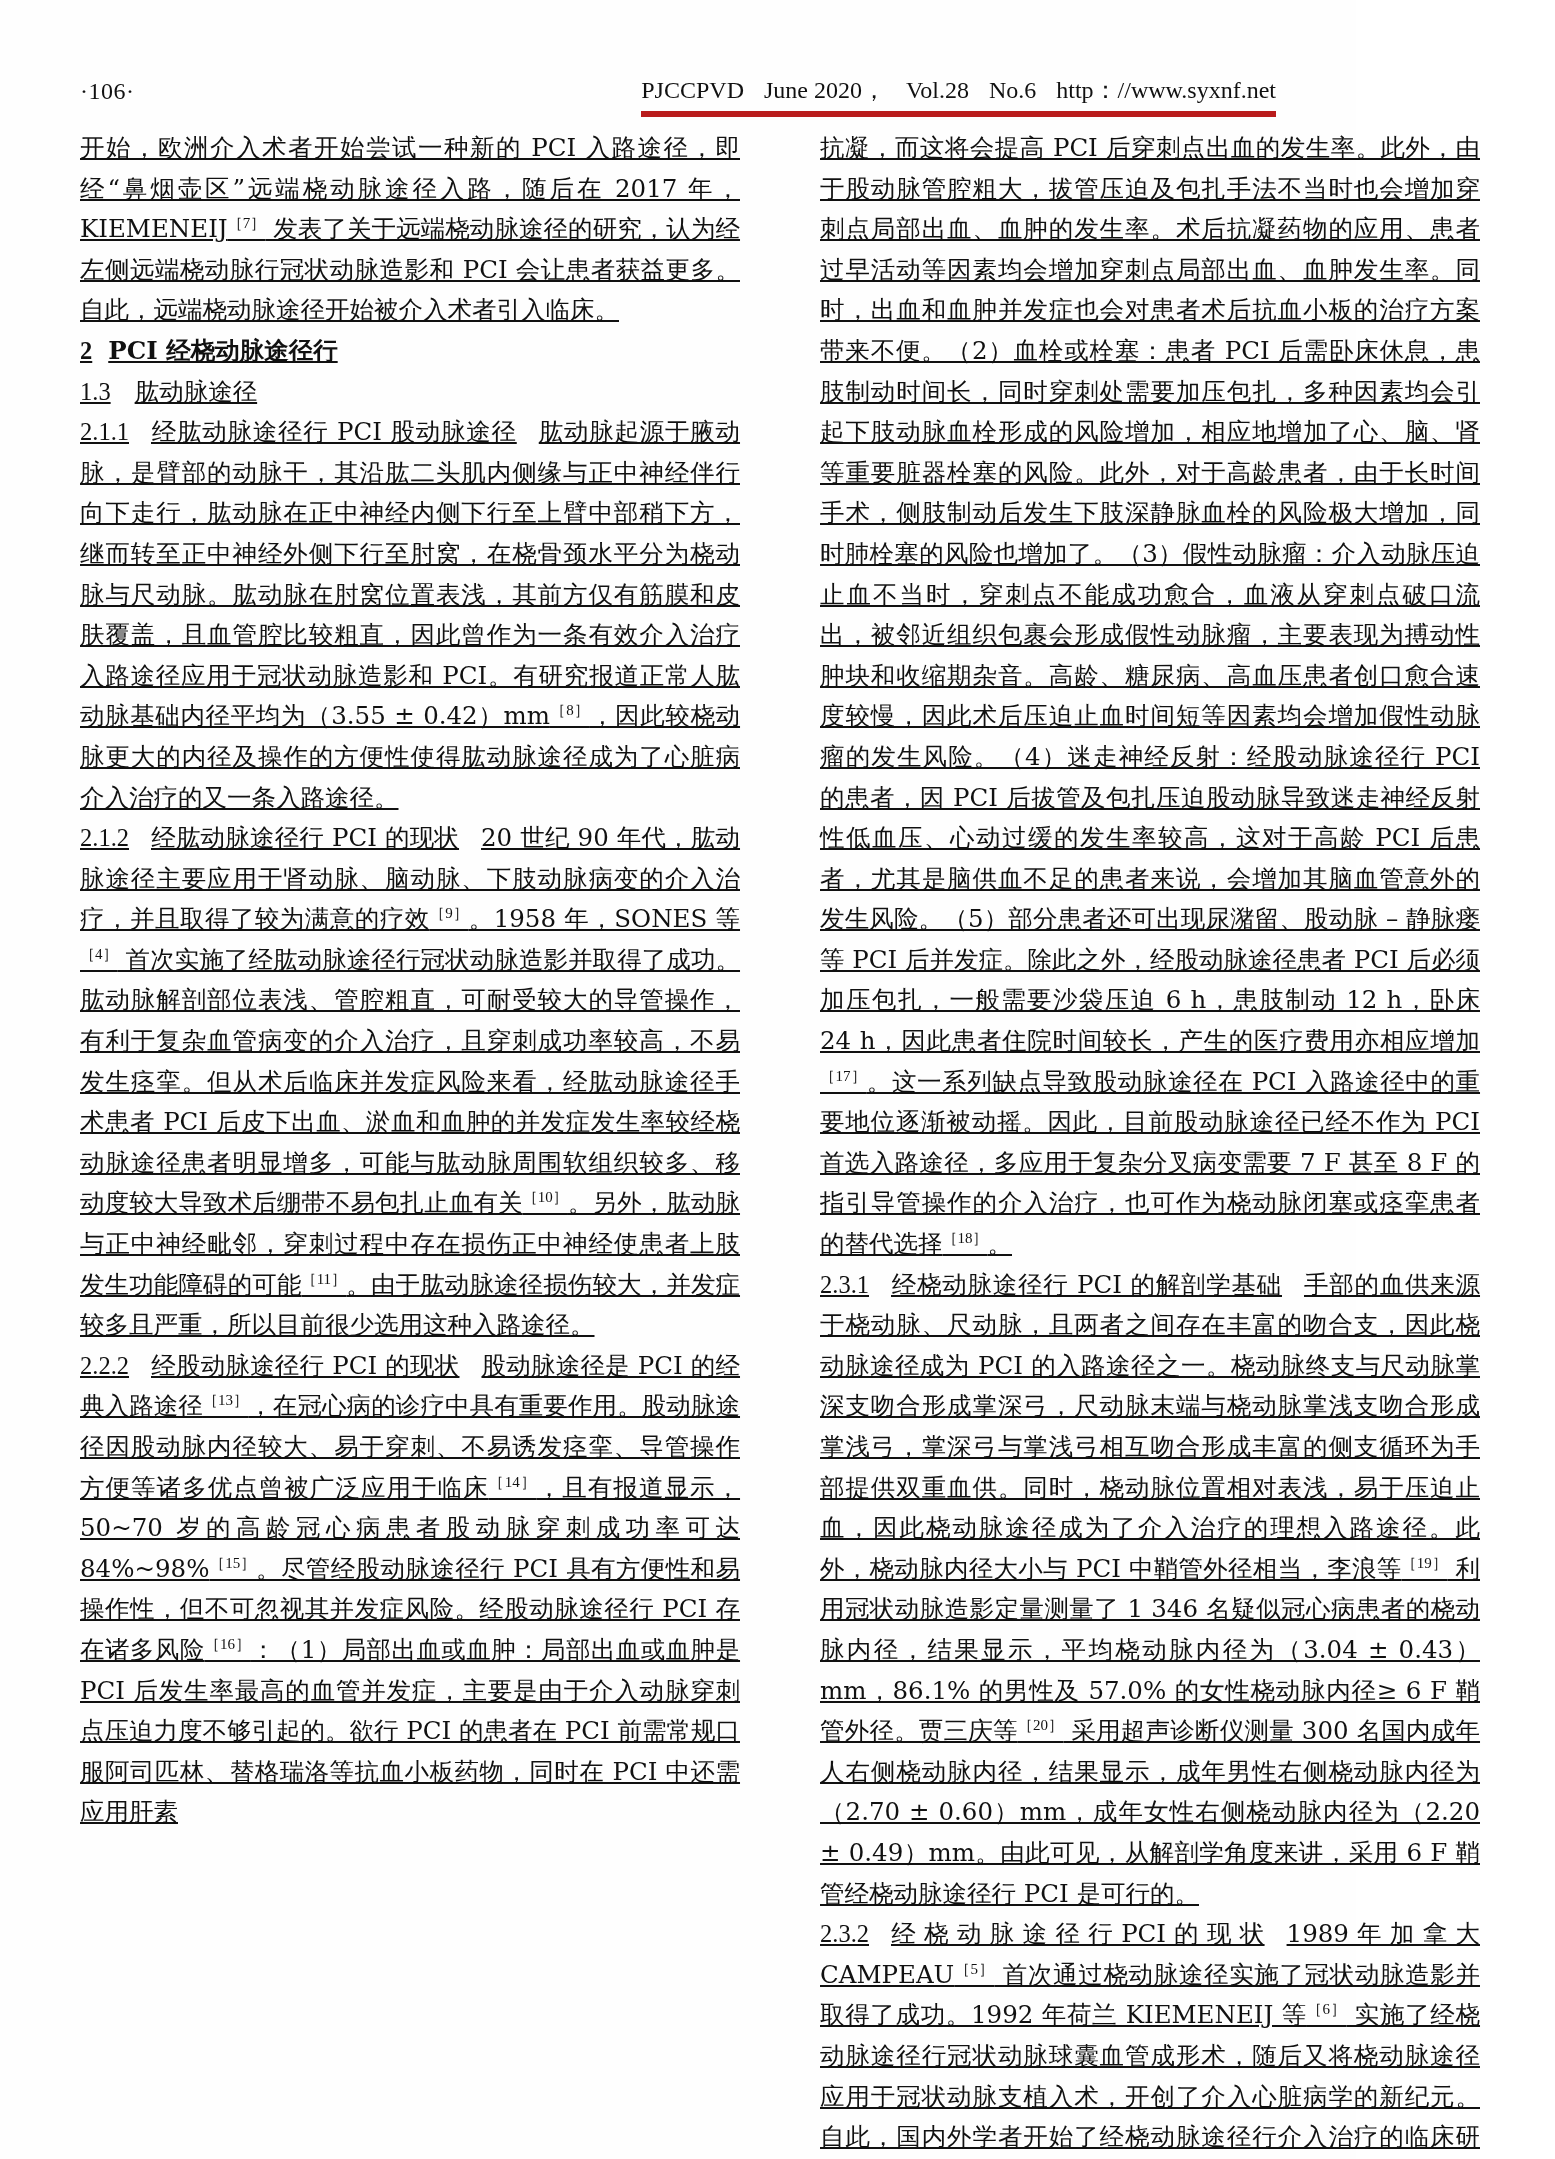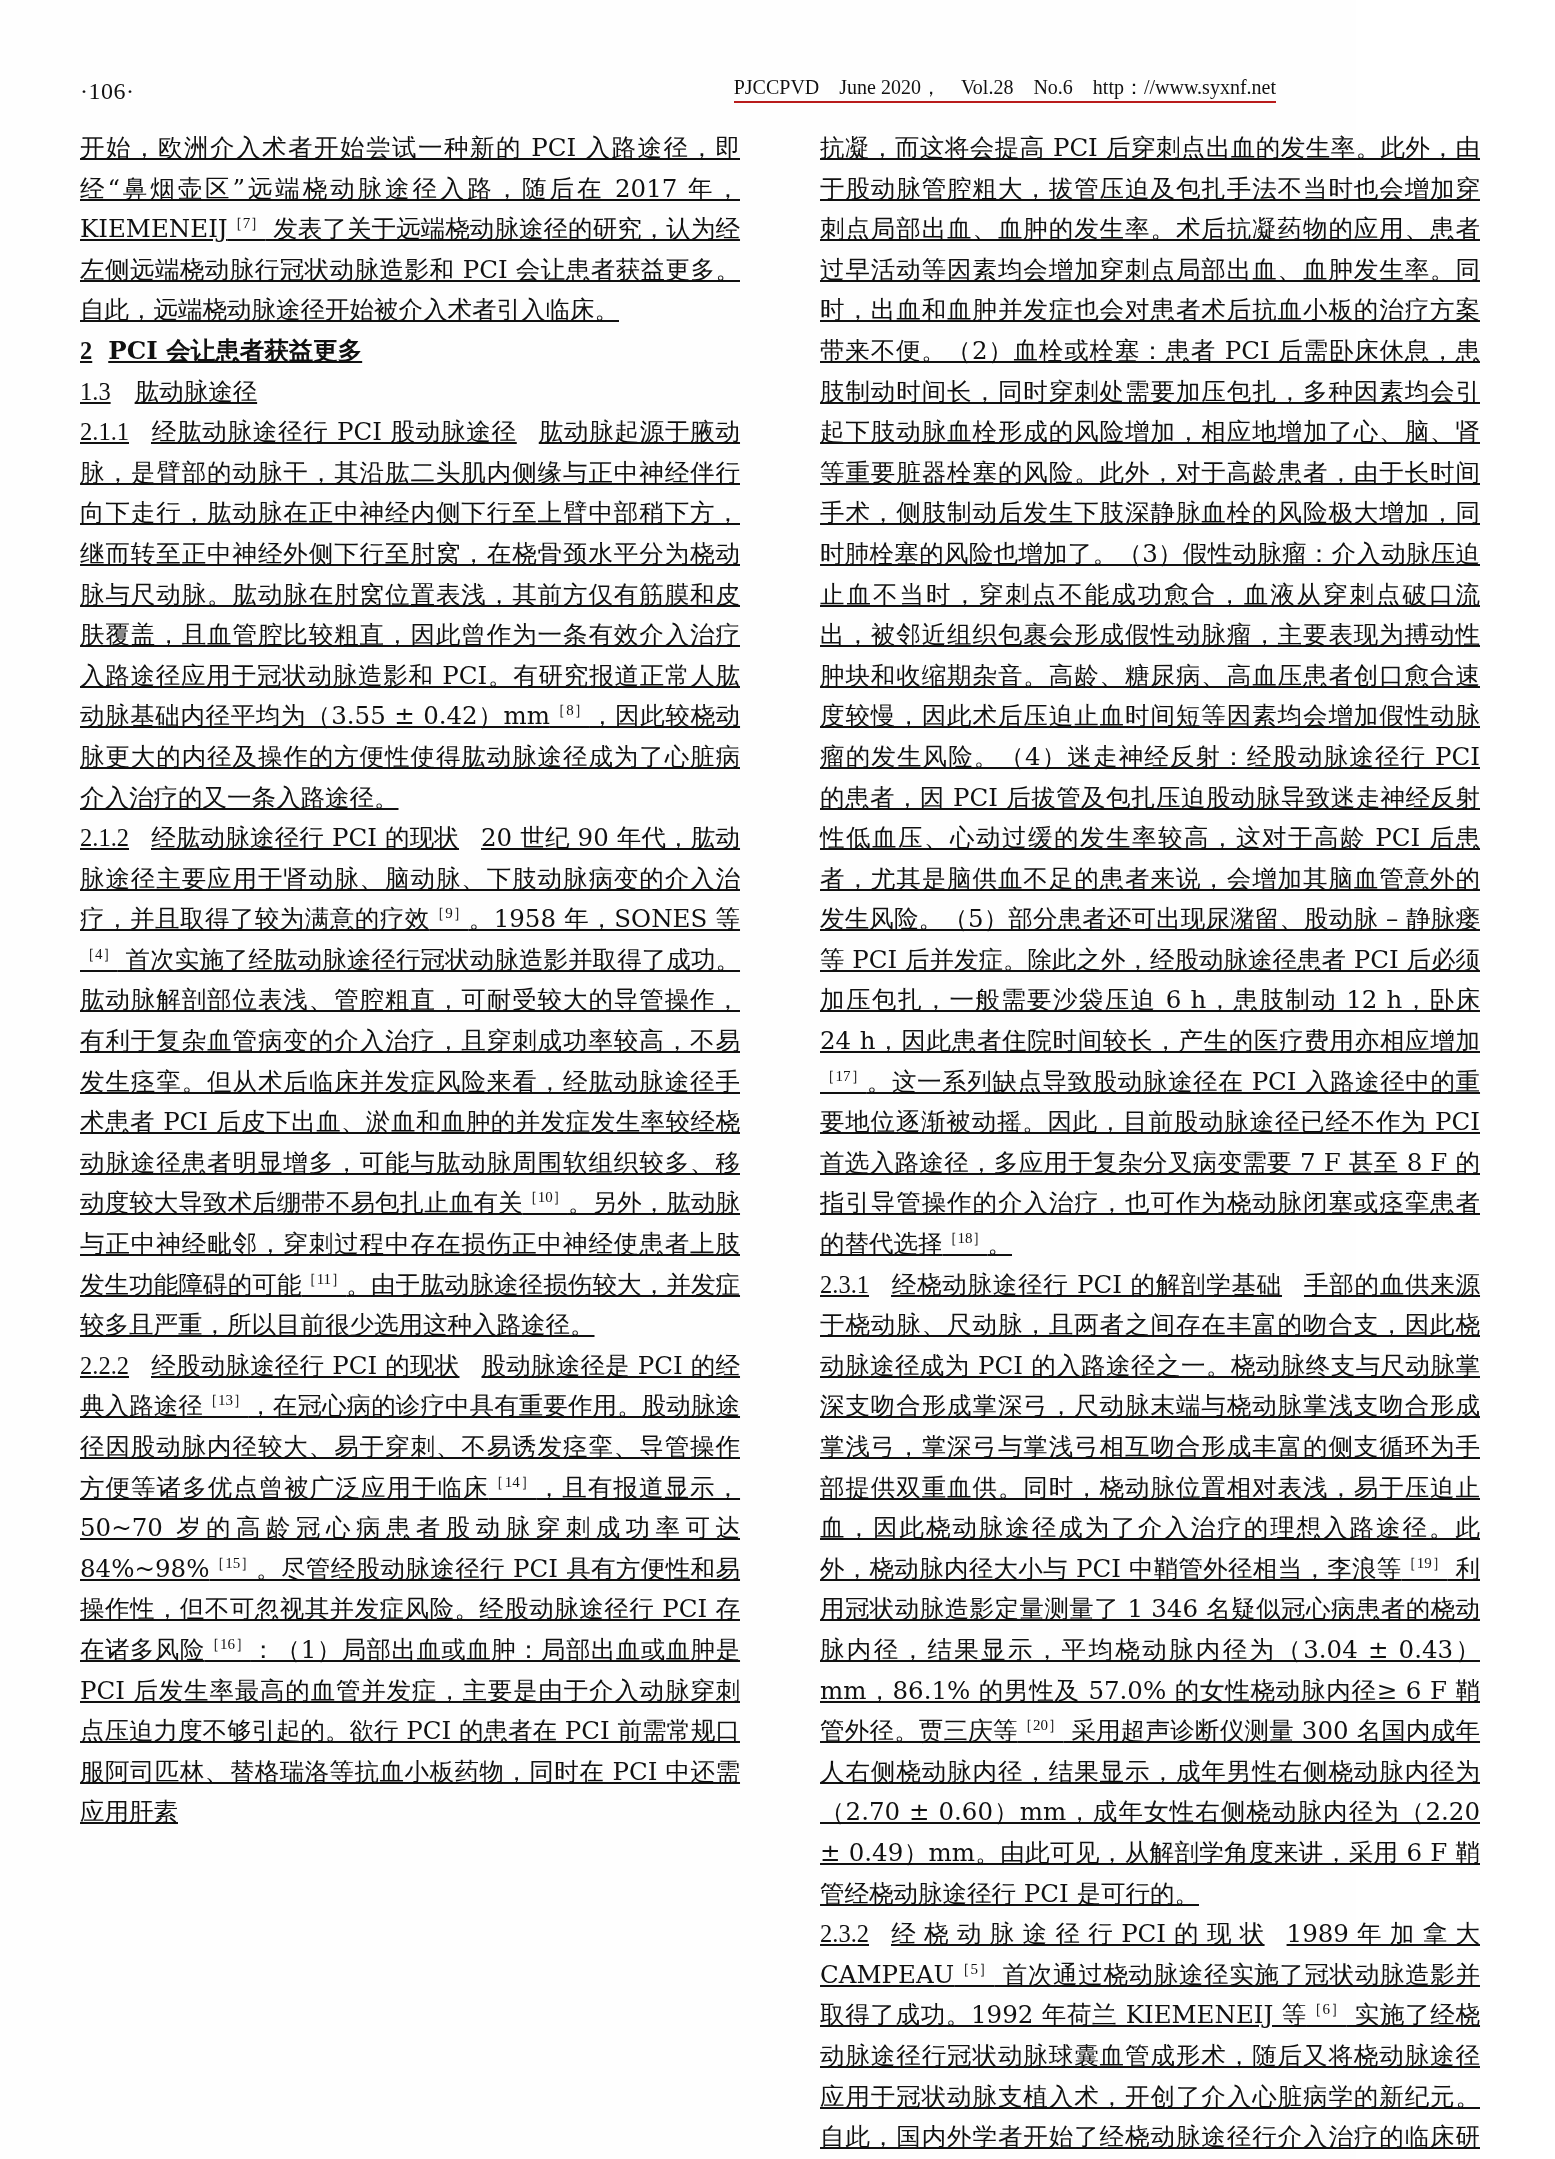--- a/index.html
+++ b/index.html
@@ -37,24 +37,25 @@
     top: 8px;
     font-size: 24px;
     font-family: "Liberation Serif", "DejaVu Serif", serif;
     letter-spacing: 0.5px;
     white-space: nowrap;
   }
   .runhead-right {
     position: absolute;
     right: 0;
     top: 4px;
-    font-size: 20px;
+    font-size: 24px;
     font-family: "Liberation Serif", "DejaVu Serif", serif;
     white-space: nowrap;
-    border-bottom: 2px solid #b91c1c;
+    border-bottom: 6px solid #b91c1c;
+    padding-bottom: 5px;
   }
   .runhead-right span { margin-right: 20px; }
   .runhead-right span:last-child { margin-right: 0; }
   .runhead-right .url { }
 
   
   .columns {
     position: absolute;
     left: 80px;
     top: 128px;
@@ -120,21 +121,21 @@
     </div>
   </div>
 
   <div class="columns">
 
     <div class="col col-left">
 
       <p class="body">开始，欧洲介入术者开始尝试一种新的 PCI 入路途径，即经“鼻烟壶区”远端桡动脉途径入路，随后在 2017 年，KIEMENEIJ<sup class="ref">［7］</sup> 发表了关于远端桡动脉途径的研究，认为经左侧远端桡动脉行冠状动脉造影和 PCI 会让患者获益更多。自此，远端桡动脉途径开始被介入术者引入临床。</p>
 
       <div class="head1">
-        <span class="num lat">2</span><span>PCI 会让患者获益更多</span>
+        <span class="num lat">2</span><span>PCI 经桡动脉途径行</span>
       </div>
 
       <div class="head2">
         <span class="num lat">1.3</span><span>肱动脉途径</span>
       </div>
 
       <div class="head3">
         <span class="num lat">2.1.1</span><span class="h3title">经肱动脉途径行 PCI 股动脉途径</span><span>肱动脉起源于腋动脉，是臂部的动脉干，其沿肱二头肌内侧缘与正中神经伴行向下走行，肱动脉在正中神经内侧下行至上臂中部稍下方，继而转至正中神经外侧下行至肘窝，在桡骨颈水平分为桡动脉与尺动脉。肱动脉在肘窝位置表浅，其前方仅有筋膜和皮肤覆盖，且血管腔比较粗直，因此曾作为一条有效介入治疗入路途径应用于冠状动脉造影和 PCI。有研究报道正常人肱动脉基础内径平均为（3.55 ± 0.42）mm<sup class="ref">［8］</sup>，因此较桡动脉更大的内径及操作的方便性使得肱动脉途径成为了心脏病介入治疗的又一条入路途径。</span>
       </div>
 

